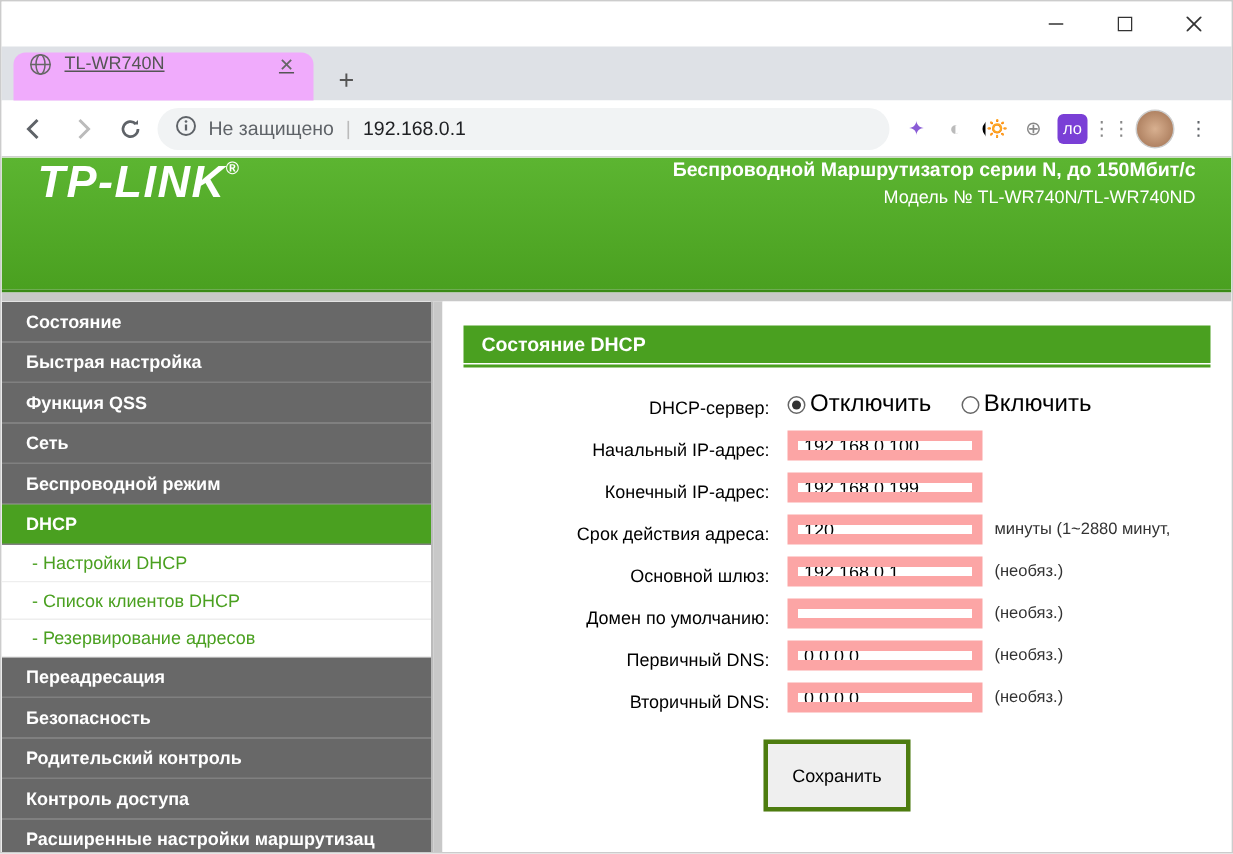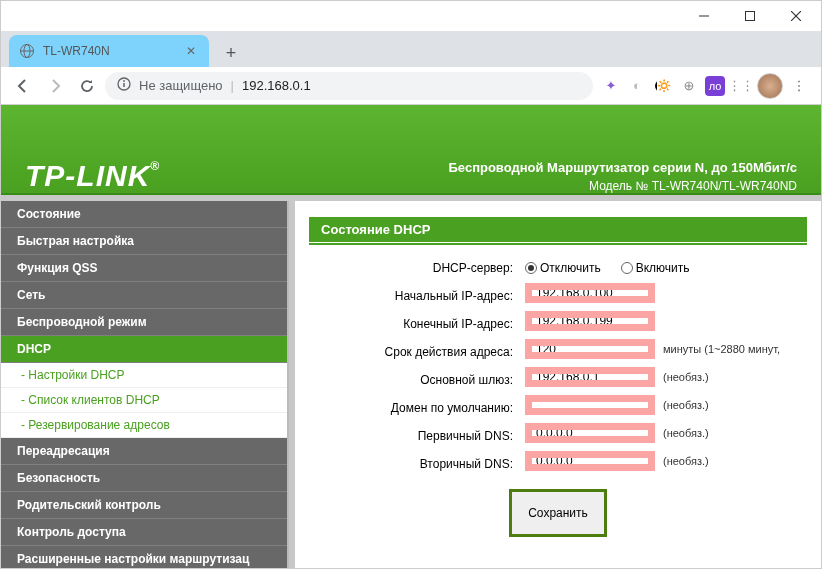--- a/index.html
+++ b/index.html
@@ -5,40 +5,40 @@
 * { box-sizing: border-box; margin: 0; padding: 0; font-family: Arial, "Segoe UI", sans-serif; }
 body { background: #fff; width: 822px; height: 569px; overflow: hidden; border: 1px solid #ccc; }
 
 
 .win-titlebar { height: 30px; background: #fff; display: flex; align-items: center; justify-content: flex-end; padding-right: 2px; }
 .win-btn { width: 46px; height: 30px; display: flex; align-items: center; justify-content: center; cursor: pointer; }
 .win-btn svg { stroke: #333; }
 
 
 .tabstrip { height: 36px; background: #dee1e6; display: flex; align-items: flex-end; padding-left: 8px; }
-.tab { height: 32px; background: #7dd3fc; border-radius: 8px 8px 0 0; display: flex; align-items: center; padding: 0 10px; min-width: 200px; font-size: 12px; color: #555; position: relative; }
+.tab { height: 32px; background: #f0abfc; border-radius: 8px 8px 0 0; display: flex; align-items: flex-start; padding: 0 10px; min-width: 200px; font-size: 12px; color: #555; position: relative; text-decoration: underline; }
 .tab .favicon { width: 16px; height: 16px; margin-right: 8px; }
 .tab .tab-close { margin-left: auto; width: 16px; height: 16px; display: flex; align-items: center; justify-content: center; cursor: pointer; color: #666; }
 .new-tab { width: 28px; height: 28px; display: flex; align-items: center; justify-content: center; font-size: 18px; color: #555; cursor: pointer; margin-left: 8px; }
 
 
 .toolbar { height: 38px; background: #fff; border-bottom: 1px solid #d0d0d0; display: flex; align-items: center; padding: 0 8px; gap: 4px; }
 .nav-btn { width: 28px; height: 28px; display: flex; align-items: center; justify-content: center; cursor: pointer; border-radius: 14px; color: #5f6368; }
 .omnibox { flex: 1; height: 28px; background: #f1f3f4; border-radius: 14px; display: flex; align-items: center; padding: 0 12px; font-size: 13px; color: #5f6368; gap: 8px; }
 .omnibox .sep { color: #bbb; }
 .omnibox .url { color: #202124; }
 .ext-icons { display: flex; gap: 6px; align-items: center; padding: 0 4px; }
 .ext-icon { width: 20px; height: 20px; border-radius: 4px; display:flex; align-items:center; justify-content:center; font-size:13px; }
 .avatar { width: 26px; height: 26px; border-radius: 50%; background: radial-gradient(circle,#d8b090,#a07050); border:1px solid #ccc; }
 
 
 .page { height: 463px; overflow: hidden; background:#fff; }
 
 
-.banner { height: 90px; background: linear-gradient(#5cb531,#4aa020); display: flex; align-items: flex-end; padding: 0 24px; color: #fff; border-bottom:2px solid #3a8a17; }
+.banner { height: 90px; background: linear-gradient(#5cb531,#4aa020); display: flex; align-items: flex-start; padding: 0 24px; color: #fff; border-bottom:2px solid #3a8a17; }
 .banner .logo { font-size: 30px; font-weight: bold; letter-spacing: 1px; font-style: italic;}
 .banner .logo sup { font-size: 12px; vertical-align: top; }
 .banner .product { margin-left: auto; text-align: right; }
 .banner .product .t1 { font-size: 13px; font-weight: bold; }
 .banner .product .t2 { font-size: 12px; margin-top: 4px; }
 
 .splitter-row { height:6px; background:#c8c8c8; }
 
 
 .cols { display: flex; height: 367px; }
@@ -61,21 +61,21 @@
 .section-hdr { margin: 16px 14px 0 14px; }
 .section-hdr .bar { background:#4aa020; color:#fff; font-size:13px; padding:5px 12px; font-weight:bold; }
 .section-hdr .underline { height:2px; background:#4aa020; margin-top:1px; }
 
 .form { padding: 16px 20px 10px 20px; }
 .form-row { display: flex; align-items: flex-end; margin-bottom: 8px; font-size: 12px; }
 .form-row .lbl { width: 210px; text-align: right; padding-right: 12px; color:#000; }
 .form-row .ctl { flex: 1; display: flex; align-items: center; gap: 8px; }
 .form-row input[type=text] { width: 130px; height: 20px; font-size: 12px; padding: 1px 4px; border:7px solid #fca5a5; }
 .form-row .hint { font-size: 11px; color: #333; }
-.radio-lbl { font-size: 12px; display: flex; align-items: center; gap: 3px; margin-right: 12px; }
+.radio-lbl { font-size: 16px; display: flex; align-items: center; gap: 3px; margin-right: 12px; }
 .radio-dot { width:12px; height:12px; border:1px solid #666; border-radius:50%; display:inline-flex; align-items:center; justify-content:center; background:#fff;}
 .radio-dot.on::after { content:''; width:6px; height:6px; background:#333; border-radius:50%; }
 
 .btn-row { text-align: center; padding: 10px 0 16px 0; }
 .btn-save { padding: 14px 16px; font-size: 12px; background:#efefef; border:3px solid #4d7c0f; cursor:pointer; }
 
 </style>
 </head>
 <body>
 

